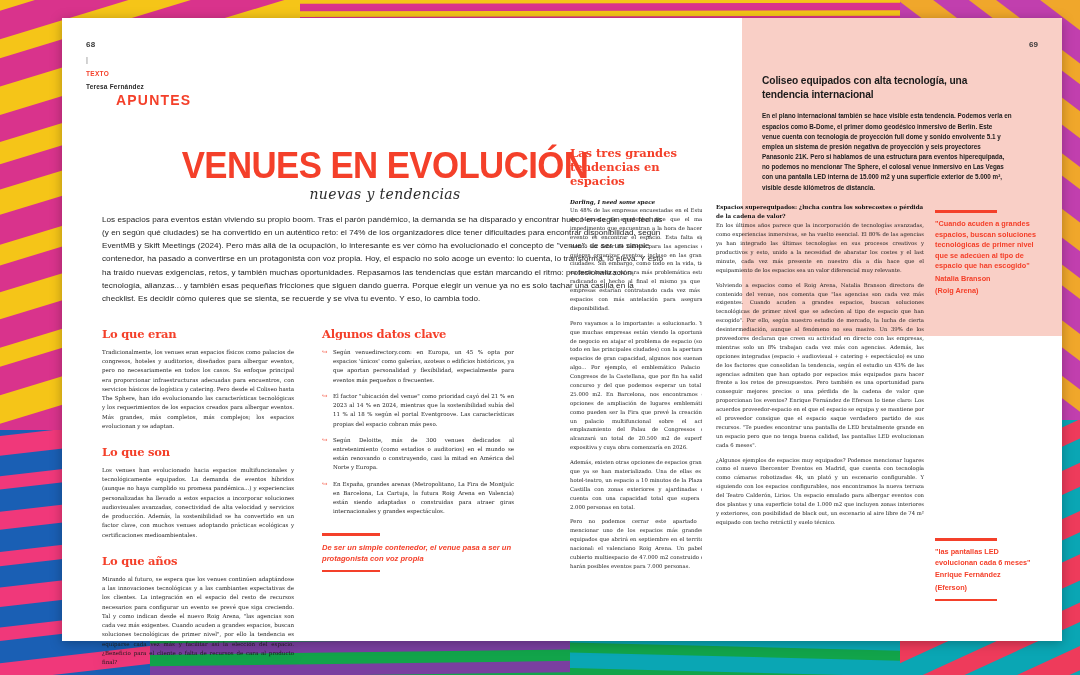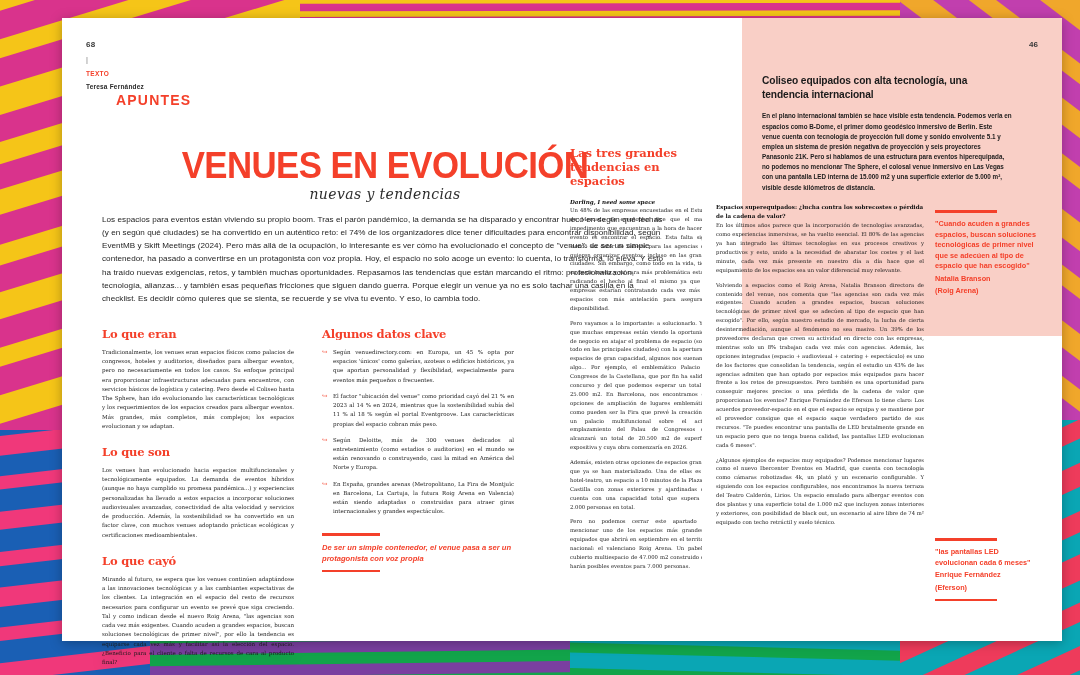--- a/index.html
+++ b/index.html
@@ -439,21 +439,21 @@
 
     <p id="intro">Los espacios para eventos están viviendo su propio boom. Tras el parón pandémico, la demanda se ha disparado y encontrar hueco en según qué fechas (y en según qué ciudades) se ha convertido en un auténtico reto: el 74% de los organizadores dice tener dificultades para encontrar disponibilidad, según EventMB y Skift Meetings (2024). Pero más allá de la ocupación, lo interesante es ver cómo ha evolucionado el concepto de "venue": de ser un simple contenedor, ha pasado a convertirse en un protagonista con voz propia. Hoy, el espacio no solo acoge un evento: lo cuenta, lo transforma, lo eleva. Y esto ha traído nuevas exigencias, retos, y también muchas oportunidades. Repasamos las tendencias que están marcando el ritmo: profesionalización, tecnología, alianzas... y también esas pequeñas fricciones que siguen dando guerra. Porque elegir un venue ya no es solo tachar una casilla en la checklist. Es decidir cómo quieres que se sienta, se recuerde y se viva tu evento. Y eso, lo cambia todo.</p>
 
     <div id="left-cols">
 
       <div class="col">
         <div class="red-head">Lo que eran</div>
         <p class="body-serif">Tradicionalmente, los venues eran espacios físicos como palacios de congresos, hoteles y auditorios, diseñados para albergar eventos, pero no necesariamente en todos los casos. Su enfoque principal era proporcionar infraestructuras adecuadas para encuentros, con servicios básicos de logística y catering. Pero desde el Coliseo hasta The Sphere, han ido evolucionando las características tecnológicas y los requerimientos de los espacios creados para albergar eventos. Más grandes, más completos, más complejos; los espacios evolucionan y se adaptan.</p>
         <div class="red-head">Lo que son</div>
         <p class="body-serif">Los venues han evolucionado hacia espacios multifuncionales y tecnológicamente equipados. La demanda de eventos híbridos (aunque no haya cumplido su promesa pandémica...) y experiencias personalizadas ha llevado a estos espacios a incorporar soluciones audiovisuales avanzadas, conectividad de alta velocidad y servicios de producción. Además, la sostenibilidad se ha convertido en un factor clave, con muchos venues adoptando prácticas ecológicas y certificaciones medioambientales.</p>
-        <div class="red-head">Lo que cayó</div>
+        <div class="red-head">Lo que años</div>
         <p class="body-serif">Mirando al futuro, se espera que los venues continúen adaptándose a las innovaciones tecnológicas y a las cambiantes expectativas de los clientes. La integración en el espacio del resto de recursos necesarios para configurar un evento se prevé que siga creciendo. Tal y como indican desde el nuevo Roig Arena, "las agencias son cada vez más exigentes. Cuando acuden a grandes espacios, buscan soluciones tecnológicas de primer nivel", por ello la tendencia es equiparse cada vez más y facilitar así la elección del espacio. ¿Beneficio para el cliente o falta de recursos de cara al producto final?</p>
       </div>
 
       <div class="col">
         <div class="red-head">Algunos datos clave</div>
         <ul class="facts">
           <li>Según venuedirectory.com: en Europa, un 45 % opta por espacios 'únicos' como galerías, azoteas o edificios históricos, ya que aportan personalidad y flexibilidad, especialmente para eventos más pequeños o frecuentes.</li>
           <li>El factor "ubicación del venue" como prioridad cayó del 21 % en 2023 al 14 % en 2024, mientras que la sostenibilidad subía del 11 % al 18 % según el portal Eventgroove. Las características propias del espacio cobran más peso.</li>
           <li>Según Deloitte, más de 300 venues dedicados al entretenimiento (como estadios o auditorios) en el mundo se están renovando o construyendo, casi la mitad en América del Norte y Europa.</li>
           <li>En España, grandes arenas (Metropolitano, La Fira de Montjuïc en Barcelona, La Cartuja, la futura Roig Arena en Valencia) están siendo adaptadas o construidas para atraer giras internacionales y grandes espectáculos.</li>
@@ -480,21 +480,21 @@
         <p class="micro">En los últimos años parece que la incorporación de tecnologías avanzadas, como experiencias inmersivas, se ha vuelto esencial. El 80% de las agencias ya han integrado las últimas tecnologías en sus procesos creativos y productivos y esto, unido a la necesidad de abaratar los costes y el last minute, cada vez más presente en nuestro día a día hace que el equipamiento de los espacios sea un valor diferencial muy relevante.</p>
         <p class="micro">Volviendo a espacios como el Roig Arena, Natalia Branson directora de contenido del venue, nos comenta que "las agencias son cada vez más exigentes. Cuando acuden a grandes espacios, buscan soluciones tecnológicas de primer nivel que se adecúen al tipo de espacio que han escogido". Por ello, según nuestro estudio de mercado, la lucha de cierta desintermediación, aunque al fenómeno no sea masivo. Un 39% de los proveedores declaran que creen su actividad en directo con las empresas, mientras solo un 8% trabajan cada vez más con agencias. Además, las opciones integradas (espacio + audiovisual + catering + espectáculo) es uno de los factores que consolidan la tendencia, según el estudio un 43% de las agencias admiten que han optado por espacios más equipados para hacer frente a los retos de presupuestos. Pero también es una oportunidad para conseguir mejores precios o una pérdida de la cadena de valor que proporcionan los eventos? Enrique Fernández de Eferson lo tiene claro: Los acuerdos proveedor-espacio en el que el espacio se equipa y se mantiene por el proveedor consigue que el espacio saque verdadero partido de sus recursos. "Te puedes encontrar una pantalla de LED brutalmente grande en un espacio pero que no tenga buena calidad, las pantallas LED evolucionan cada 6 meses".</p>
         <p class="micro">¿Algunos ejemplos de espacios muy equipados? Podemos mencionar lugares como el nuevo Ibercenter Eventos en Madrid, que cuenta con tecnología como cámaras robotizadas 4k, un plató y un escenario configurable. Y siguiendo con los espacios configurables, nos encontramos la nueva terraza del Teatro Calderón, Lirios. Un espacio emulado para albergar eventos con dos plantas y una superficie total de 1.000 m2 que incluyen zonas interiores y exteriores, con posibilidad de black out, un escenario al aire libre de 74 m² equipado con techo retráctil y suelo técnico.</p>
       </div>
     </div>
   </div>
 
   <div class="page" id="page-right">
     <div id="pink-panel"></div>
 
-    <div class="folio-right">46</div>
+    <div class="folio-right">69</div>
 
     <div id="right-head">Coliseo equipados con alta tecnología, una tendencia internacional</div>
     <div id="right-lead">En el plano internacional también se hace visible esta tendencia. Podemos verla en espacios como B-Dome, el primer domo geodésico inmersivo de Berlín. Este venue cuenta con tecnología de proyección full dome y sonido envolvente 5.1 y emplea un sistema de presión negativa de proyección y seis proyectores Panasonic 21K. Pero si hablamos de una estructura para eventos hiperequipada, no podemos no mencionar The Sphere, el colosal venue inmersivo en Las Vegas con una pantalla LED interna de 15.000 m2 y una superficie exterior de 5.000 m², visible desde kilómetros de distancia.</div>
 
     <div id="right-body">
       <div class="run-head-2">Espacios superequipados: ¿lucha contra los sobrecostes o pérdida de la cadena de valor?</div>
       <p class="micro">En los últimos años parece que la incorporación de tecnologías avanzadas, como experiencias inmersivas, se ha vuelto esencial. El 80% de las agencias ya han integrado las últimas tecnologías en sus procesos creativos y productivos y esto, unido a la necesidad de abaratar los costes y el last minute, cada vez más presente en nuestro día a día hace que el equipamiento de los espacios sea un valor diferencial muy relevante.</p>
       <p class="micro">Volviendo a espacios como el Roig Arena, Natalia Branson directora de contenido del venue, nos comenta que "las agencias son cada vez más exigentes. Cuando acuden a grandes espacios, buscan soluciones tecnológicas de primer nivel que se adecúen al tipo de espacio que han escogido". Por ello, según nuestro estudio de mercado, la lucha de cierta desintermediación, aunque al fenómeno no sea masivo. Un 39% de los proveedores declaran que creen su actividad en directo con las empresas, mientras solo un 8% trabajan cada vez más con agencias. Además, las opciones integradas (espacio + audiovisual + catering + espectáculo) es uno de los factores que consolidan la tendencia, según el estudio un 43% de las agencias admiten que han optado por espacios más equipados para hacer frente a los retos de presupuestos. Pero también es una oportunidad para conseguir mejores precios o una pérdida de la cadena de valor que proporcionan los eventos? Enrique Fernández de Eferson lo tiene claro: Los acuerdos proveedor-espacio en el que el espacio se equipa y se mantiene por el proveedor consigue que el espacio saque verdadero partido de sus recursos. "Te puedes encontrar una pantalla de LED brutalmente grande en un espacio pero que no tenga buena calidad, las pantallas LED evolucionan cada 6 meses".</p>
       <p class="micro">¿Algunos ejemplos de espacios muy equipados? Podemos mencionar lugares como el nuevo Ibercenter Eventos en Madrid, que cuenta con tecnología como cámaras robotizadas 4k, un plató y un escenario configurable. Y siguiendo con los espacios configurables, nos encontramos la nueva terraza del Teatro Calderón, Lirios. Un espacio emulado para albergar eventos con dos plantas y una superficie total de 1.000 m2 que incluyen zonas interiores y exteriores, con posibilidad de black out, un escenario al aire libre de 74 m² equipado con techo retráctil y suelo técnico.</p>
     </div>

